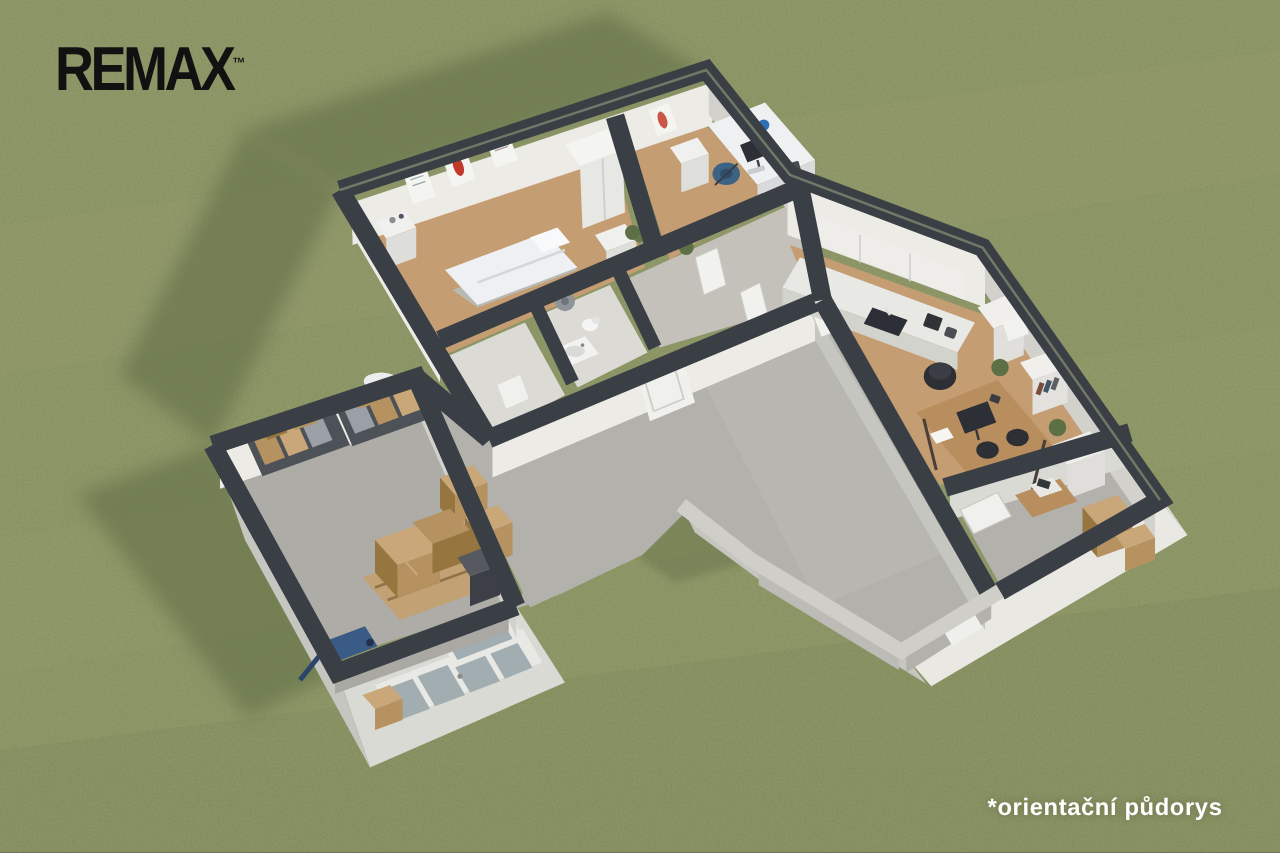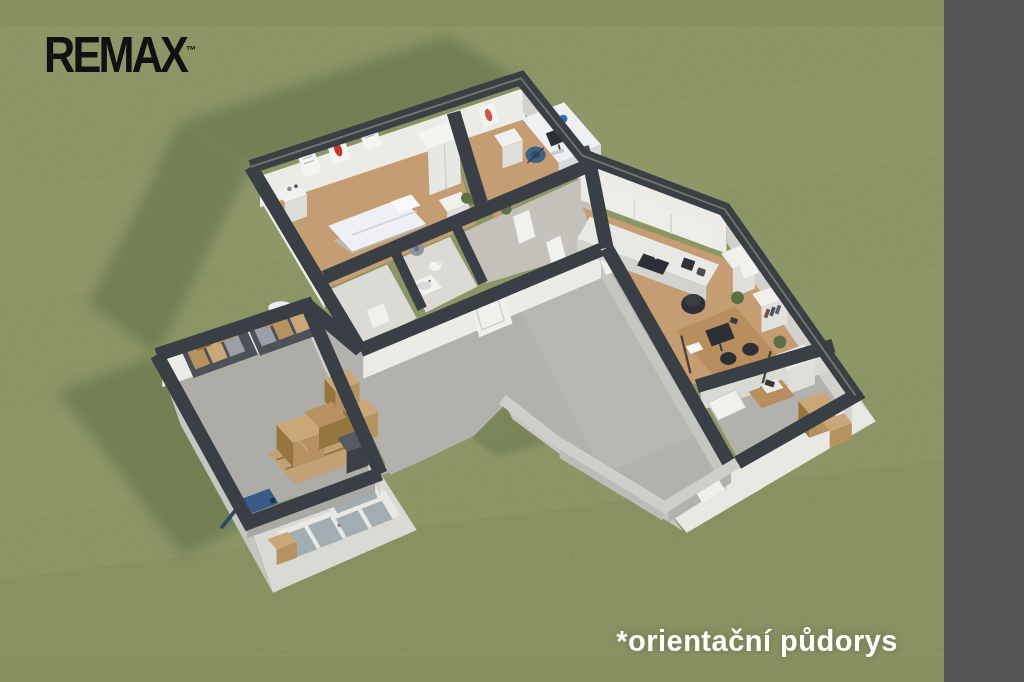--- a/index.html
+++ b/index.html
@@ -1,32 +1,32 @@
 <!DOCTYPE html>
 <html style="--grass: #879060; --grassLight: #95996a; --grassShadow: #5f6c45; --wallTop: #3a3f45; --wallTopDark: #30353b; --wallTopLight: #cfcec8; --wallWhiteLit: #e9e8e3; --wallWhite: #dadad4; --wallWhiteShade: #c6c6c0; --innerFaceLit: #ecebe6; --innerFaceShade: #d2d1cc; --floorWood: #c59d72; --floorWoodDark: #b38a60; --floorConcrete: #b3b1ab; --floorConcreteLight: #c3c1ba; --floorWarehouse: #aeaca6; --floorTile: #dcdad4; --boxBrown: #b5925f; --boxBrownLight: #c9a778; --boxBrownDark: #97753f; --palletWood: #c2a274; --steelShelf: #4d5258; --chairBlue: #3d6384; --accentBlue: #2f6fb3; --jackBlue: #3a5b86; --plantGreen: #5d7045; --glass: #a2adb1; --deskWood: #b98e5f; --darkDevice: #2c3036; --posterRed: #c0392b; --logo: #111111; --caption: #ffffff;"><head>
 <meta charset="utf-8">
 <style>
   html,body{margin:0;padding:0;background:#555;}
   .stage{
-    position:relative;width:944px;height:682px;overflow:hidden;
+    position:relative;width:1024px;height:682px;overflow:hidden;
     font-family:"Liberation Sans",sans-serif;
     background:var(--grass,#879060);
   }
   .stage svg{position:absolute;left:0;top:0;width:100%;height:100%;display:block;}
   .logo{
     position:absolute;left:44px;top:30px;
     font-weight:bold;font-size:46px;line-height:1;
     letter-spacing:-3px;color:var(--logo,#111);
     transform:scaleX(.94) scaleY(1.08);transform-origin:left top;
     white-space:nowrap;user-select:none;
   }
   .logo .tm{font-size:11px;letter-spacing:0;vertical-align:super;}
   .caption{
     position:absolute;right:46px;bottom:24px;
-    font-weight:bold;font-size:29px;color:var(--caption,#fff);
+    font-weight:bold;font-size:19px;color:var(--caption,#fff);
     letter-spacing:.5px;text-shadow:0 0 6px rgba(60,70,40,.35);
     user-select:none;
   }
 </style>
 </head>
 <body>
 
 <div class="stage">
 
 <svg viewBox="0 0 1024 682" aria-hidden="true">

